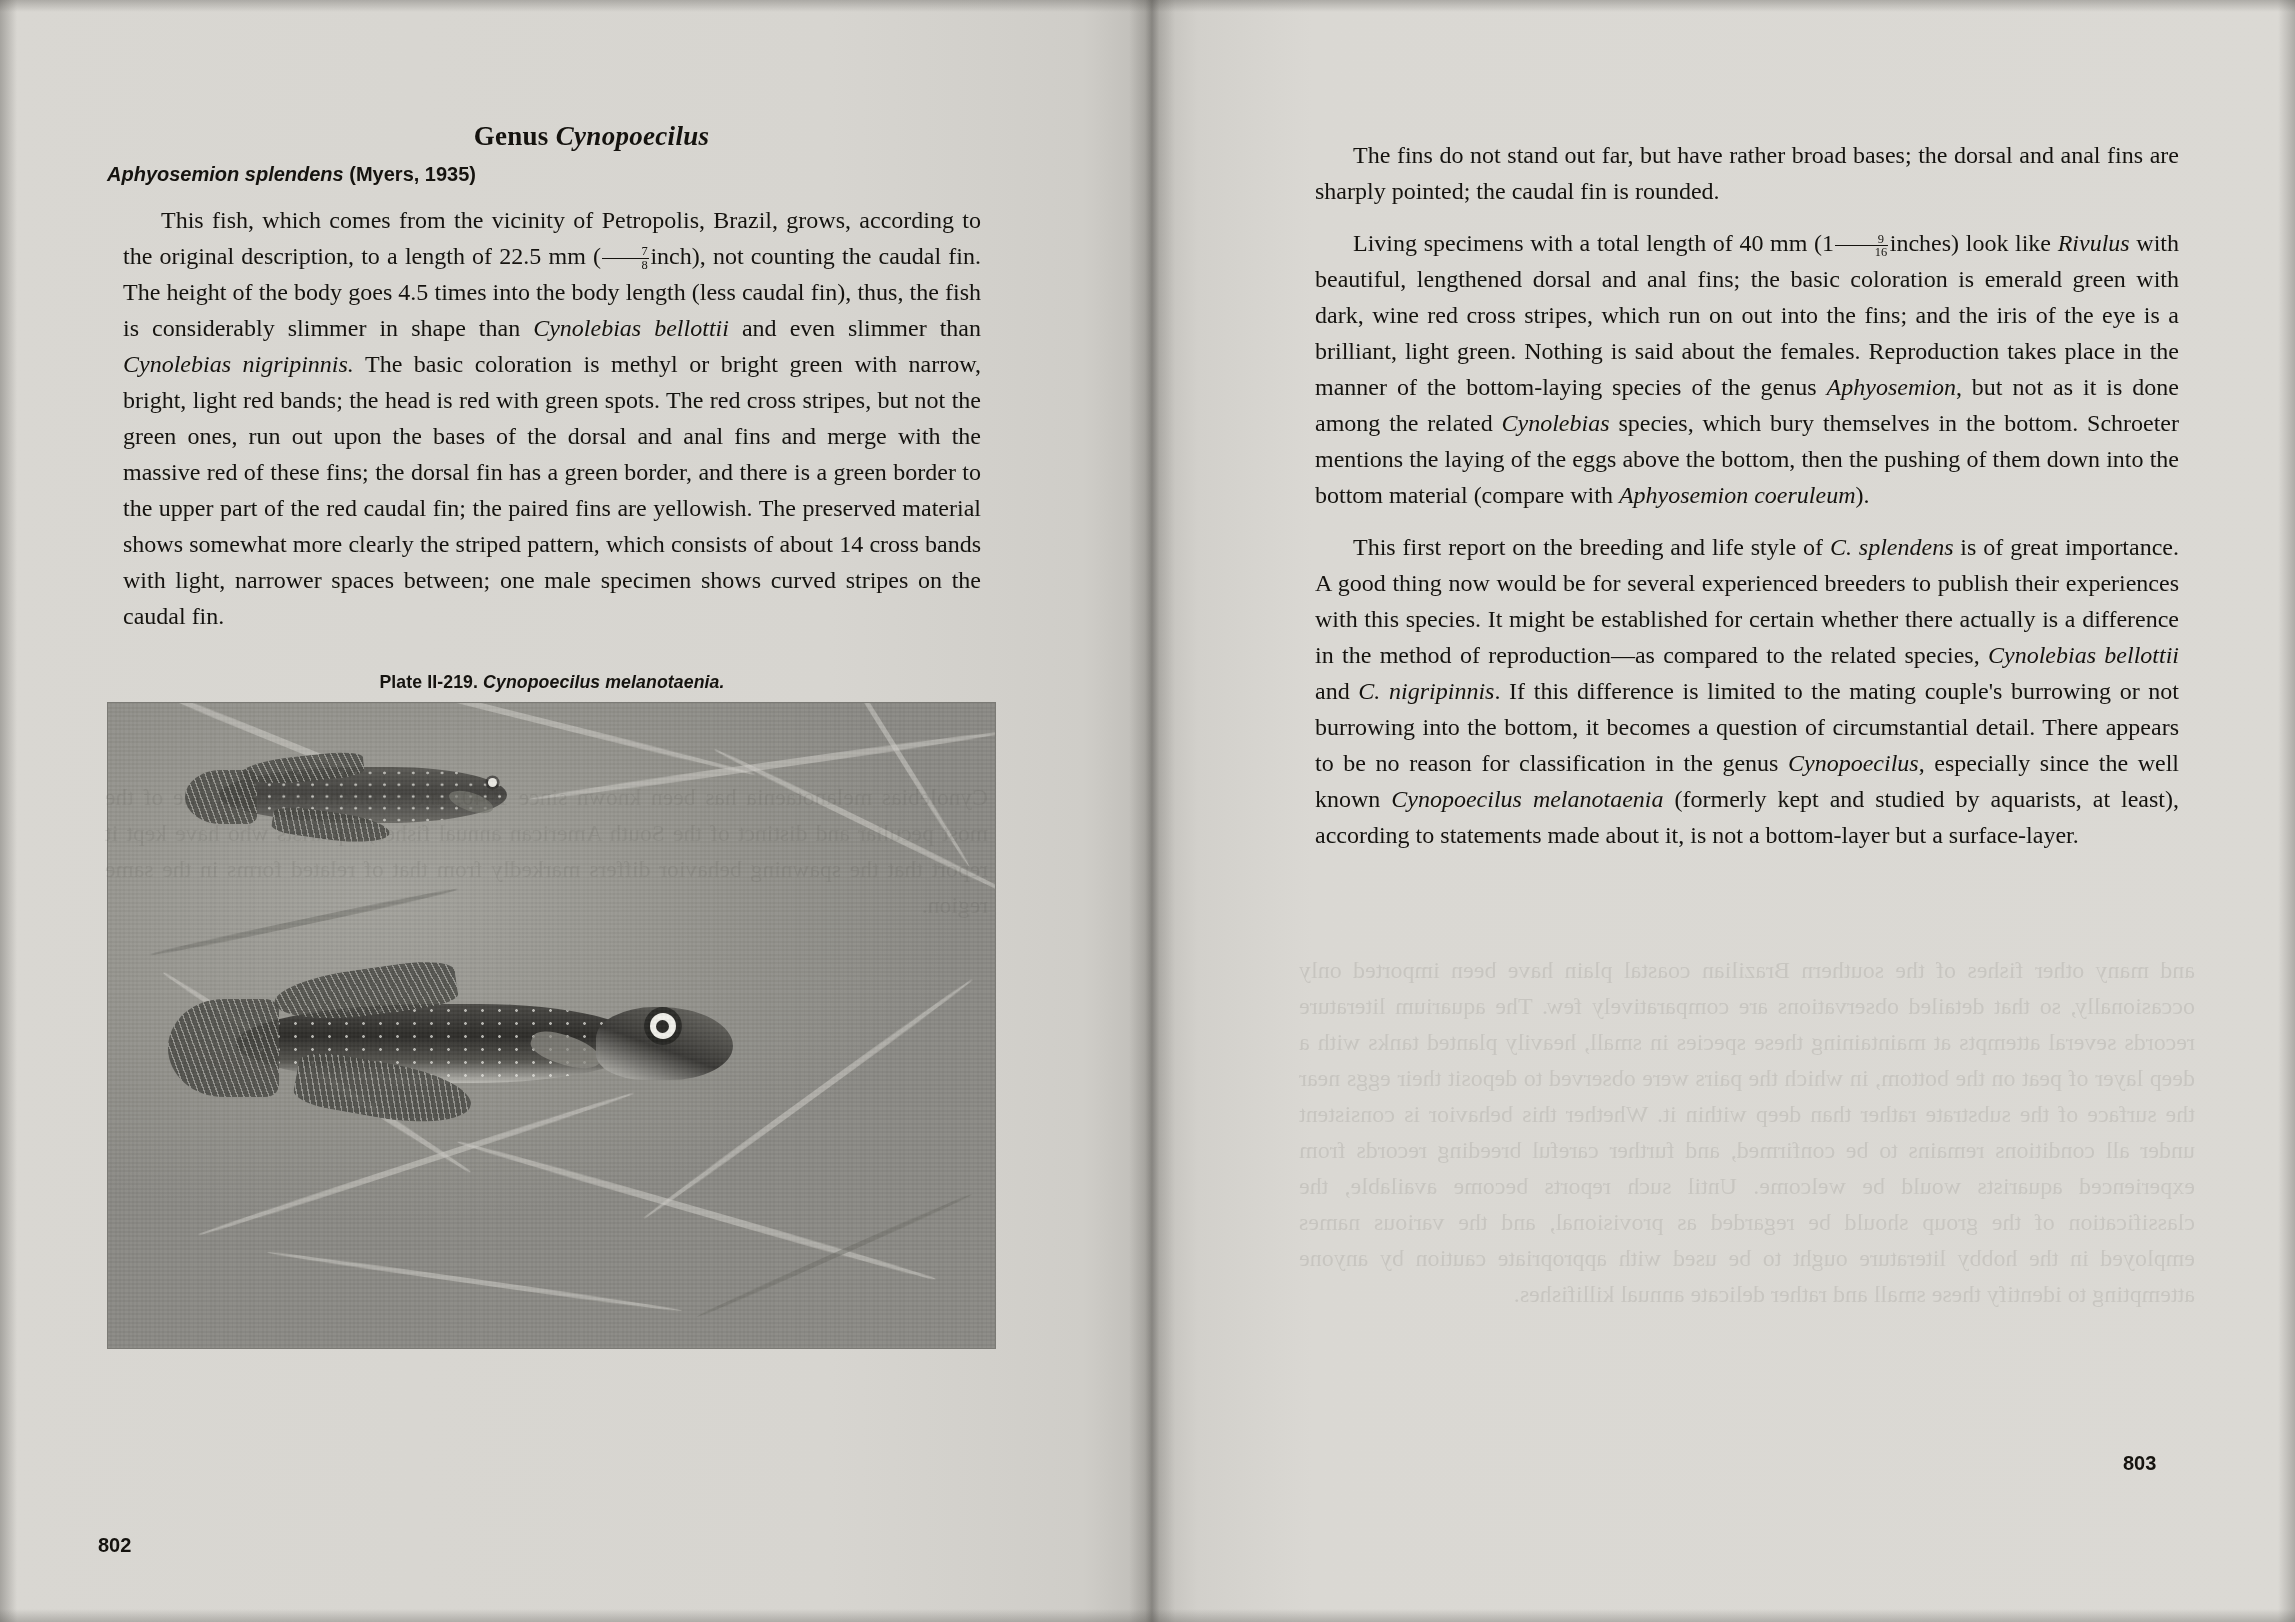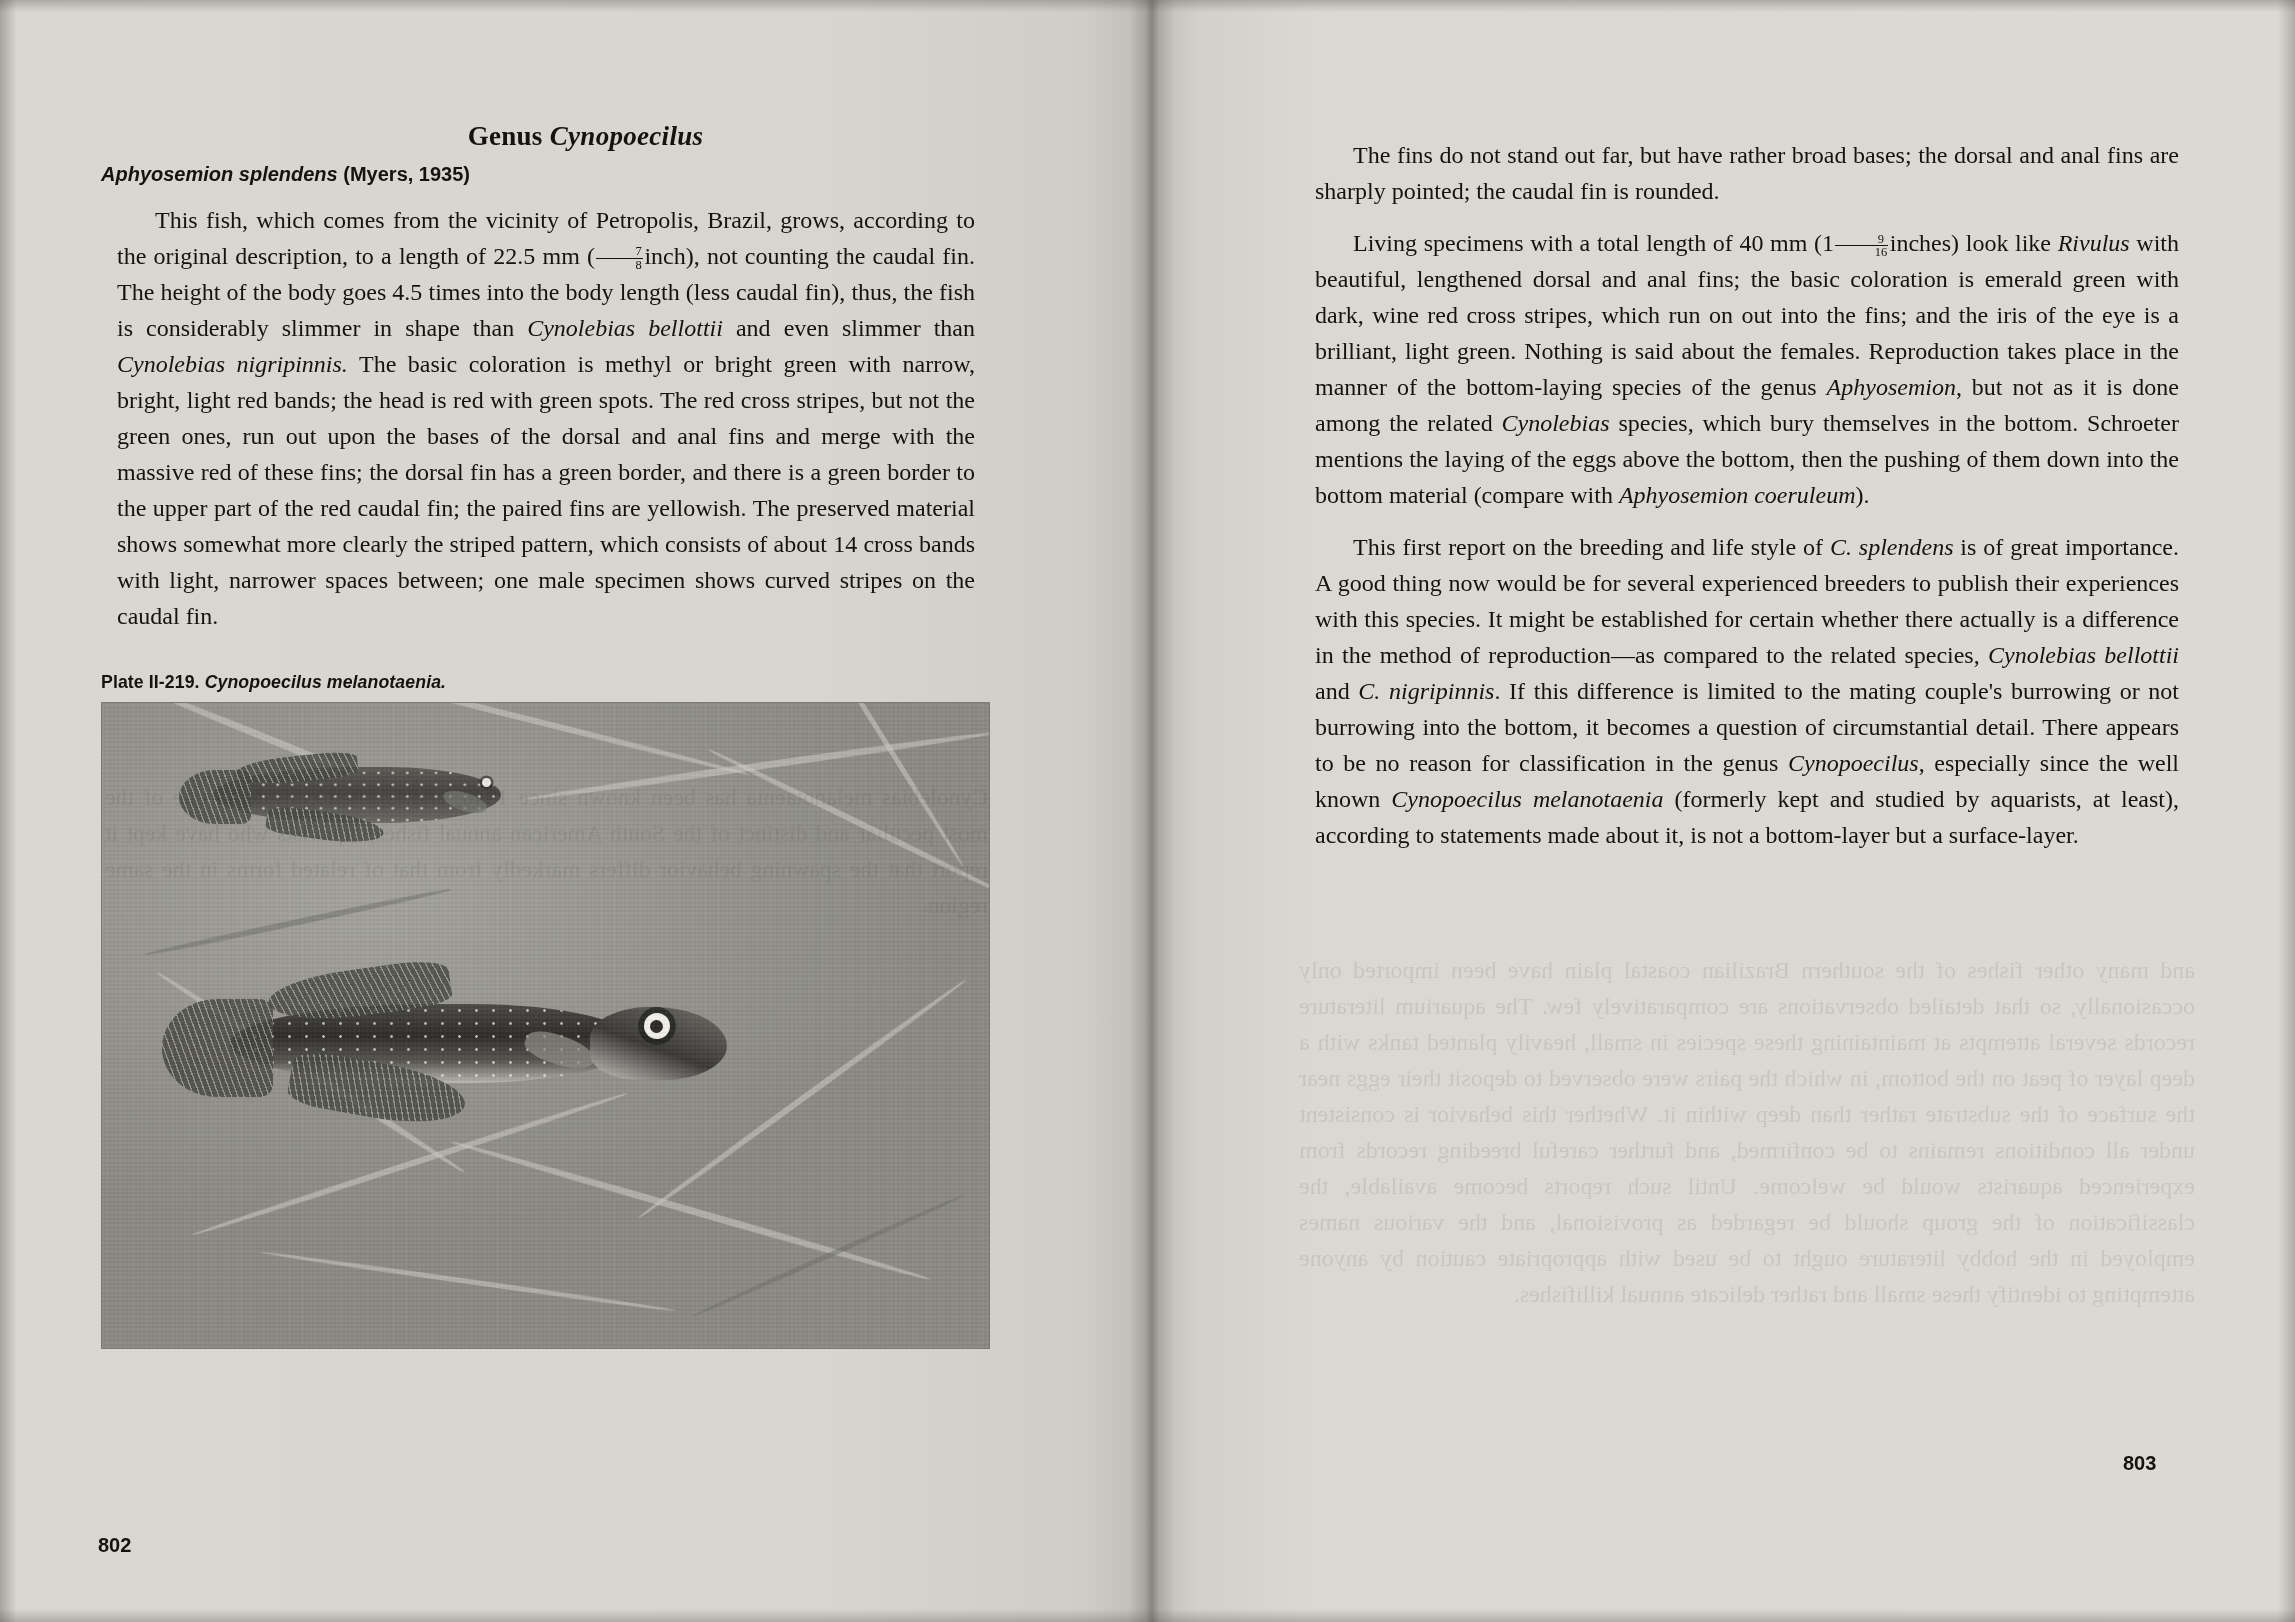--- a/index.html
+++ b/index.html
@@ -39,21 +39,21 @@
     width: 46px;
     height: 1623px;
     background: linear-gradient(90deg, rgba(120,118,113,0) 0%, rgba(120,118,113,0.35) 35%, rgba(90,88,84,0.55) 50%, rgba(120,118,113,0.3) 66%, rgba(120,118,113,0) 100%);
   }
 
   .col {
     position: absolute;
     color: #15130f;
   }
   .col-left {
-    left: 101px;
+    left: 107px;
     top: 121px;
     width: 890px;
   }
   .col-right {
     left: 1299px;
     top: 121px;
     width: 896px;
   }
 
   .genus-head {
@@ -98,21 +98,21 @@
     text-align: center;
     margin: 0 1.3px;
   }
   .frac .num { display: block; border-bottom: 0.7px solid #15130f; padding: 0 1.3px; }
   .frac .den { display: block; padding: 0 1.3px; }
 
   .plate-caption {
     font-family: "Liberation Sans", sans-serif;
     font-size: 17.7px;
     font-weight: bold;
-    text-align: left;
+    text-align: center;
     margin: 38px 0 9.2px 0;
     letter-spacing: 0.1px;
   }
   .plate-caption .ital { font-style: italic; }
 
   
   .photo {
     position: relative;
     width: 887px;
     height: 645px;

